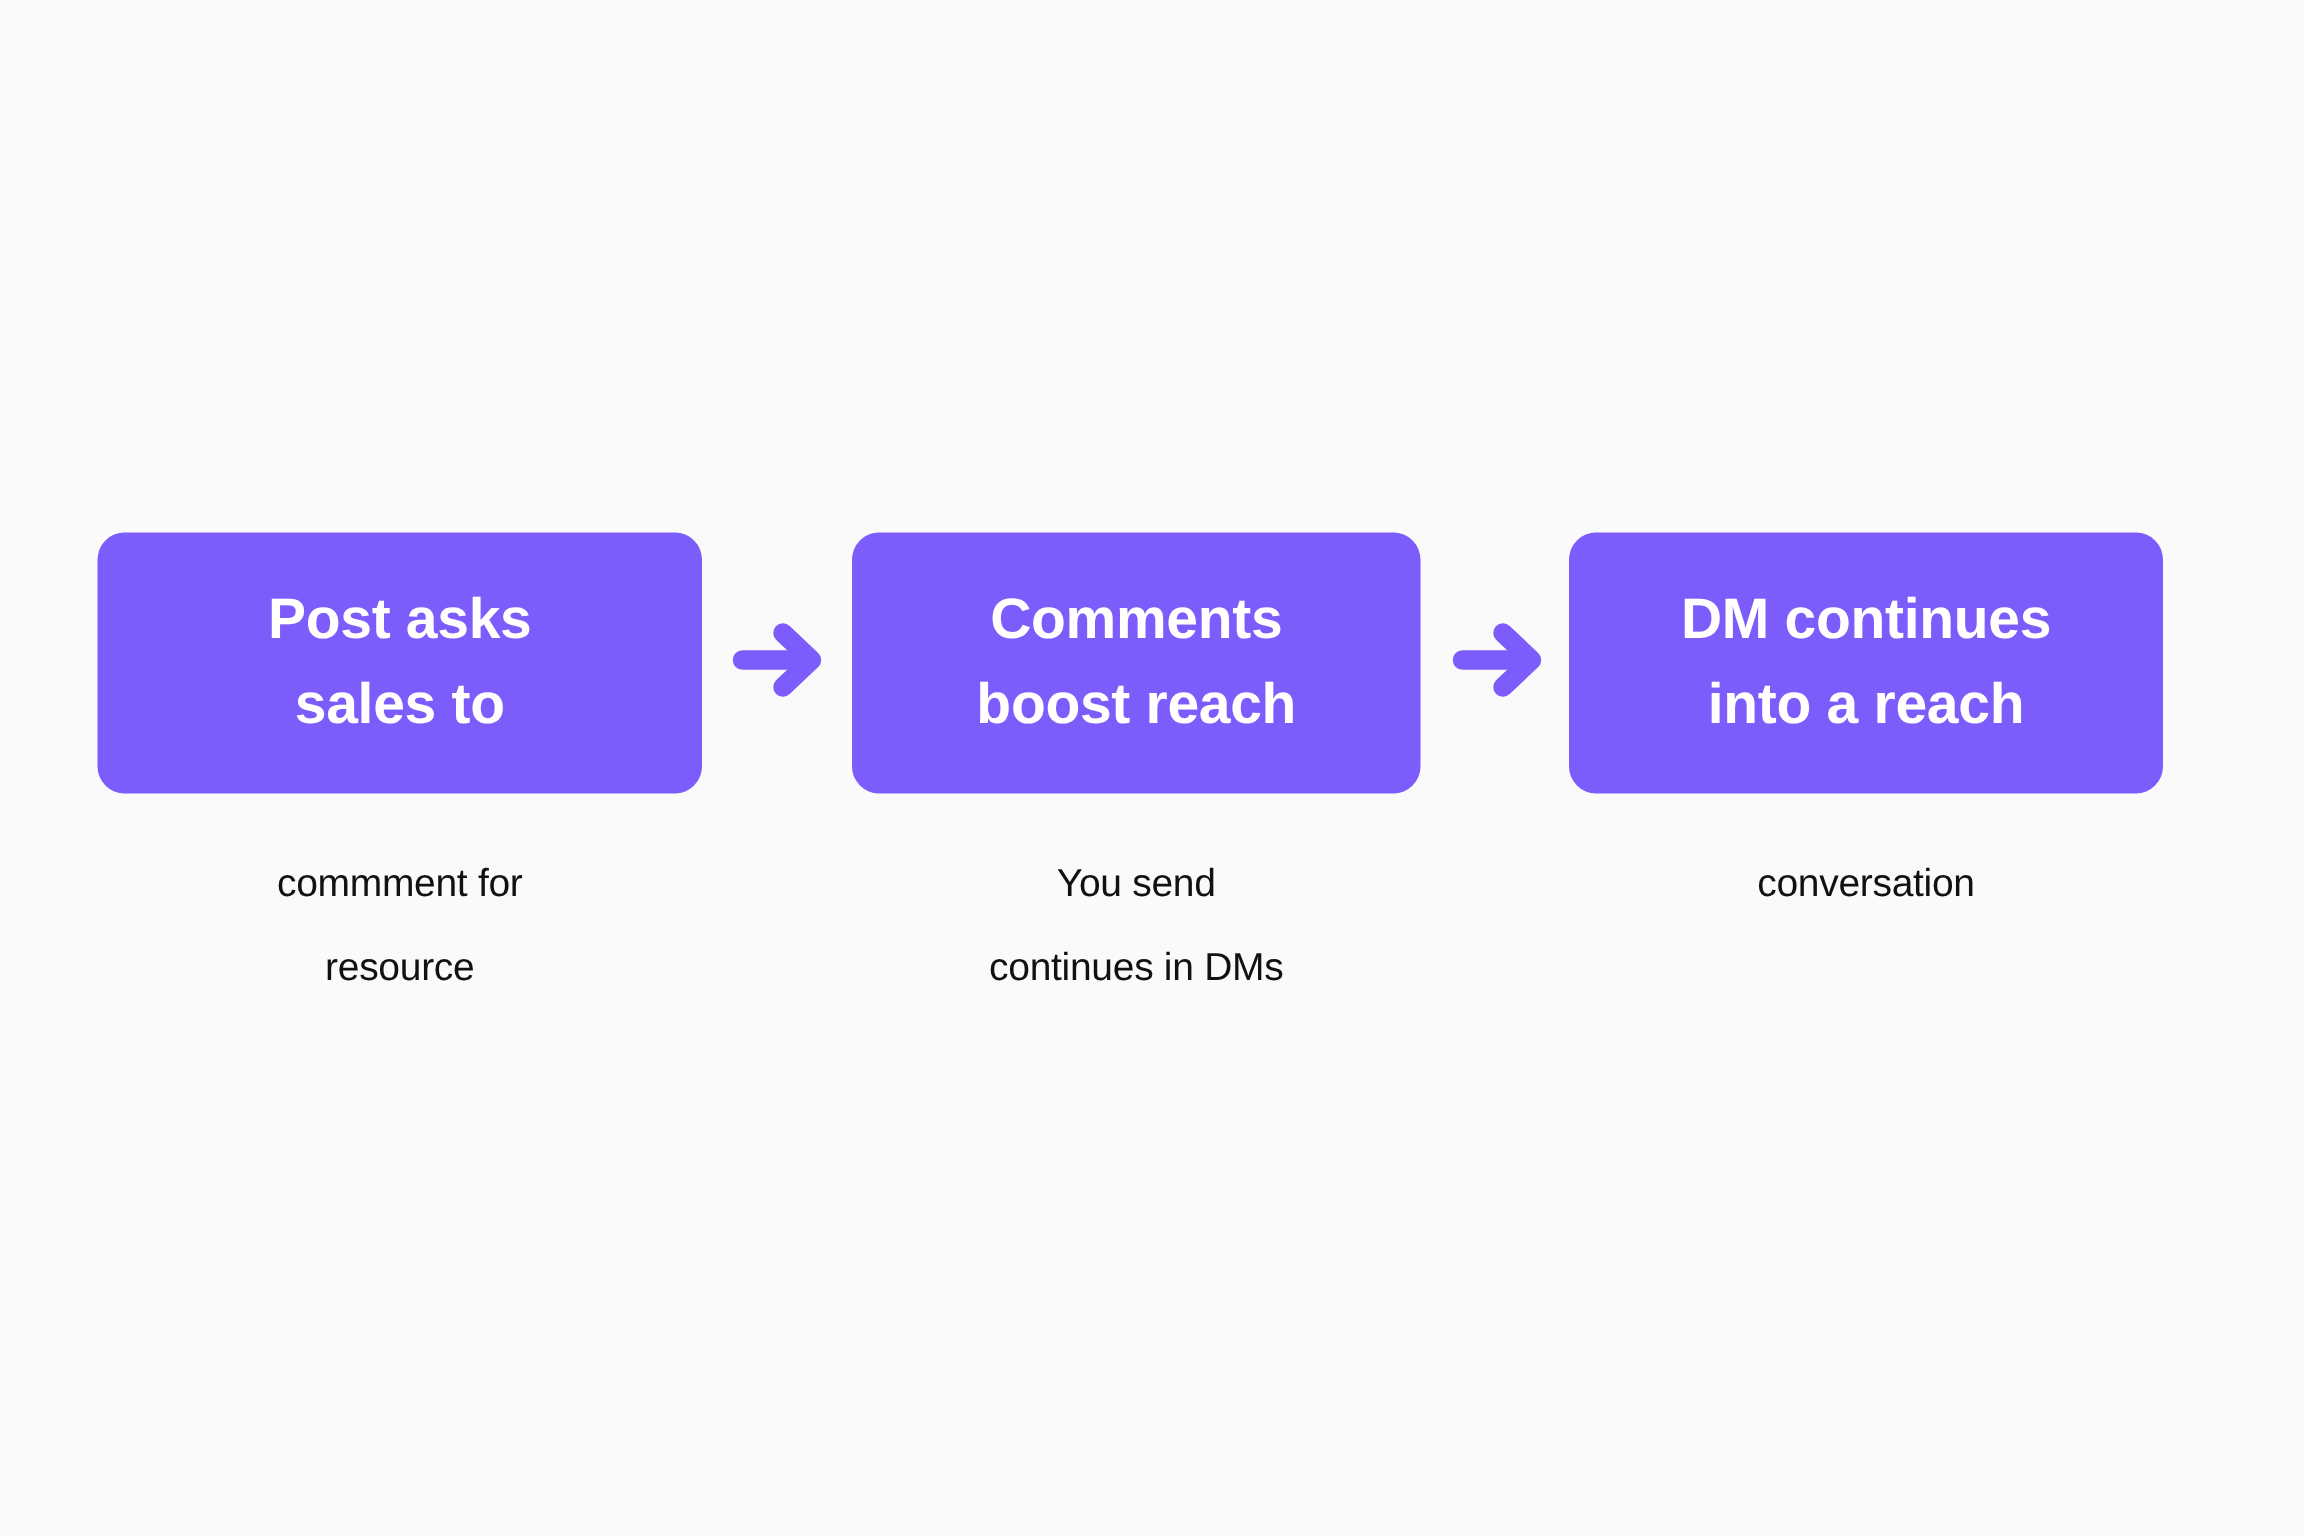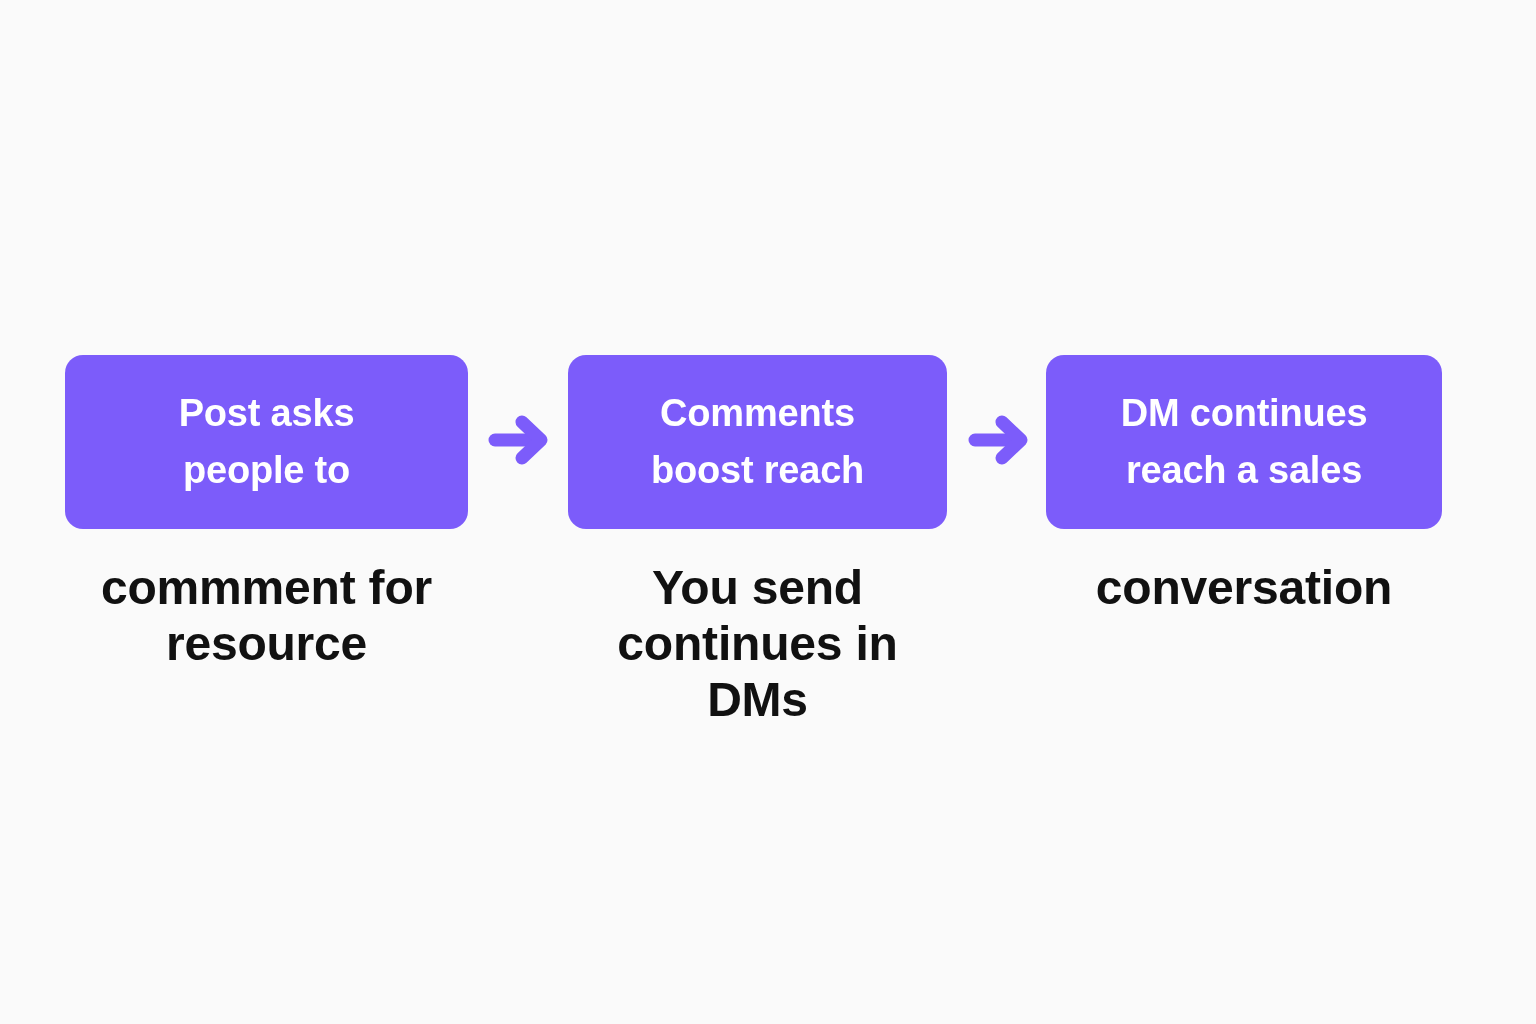--- a/index.html
+++ b/index.html
@@ -67,52 +67,52 @@
   .arrow-1 { left: 488px; }
   .arrow-2 { left: 968px; }
 
   .arrow svg { display: block; width: 62px; height: 60px; }
 
   
   .caption {
     position: absolute;
     top: 560px;
     color: #111111;
-    font-size: 48px;
-    font-weight: bold;
+    font-size: 26px;
+    font-weight: normal;
     line-height: 56px;
     letter-spacing: -0.2px;
     text-align: center;
     white-space: pre-line;
   }
 
   .caption-1 { left: 65px;   width: 403px; }
   .caption-2 { left: 568px;  width: 379px; }
   .caption-3 { left: 1046px; width: 396px; }
 </style>
 </head>
 <body>
 
 <div class="canvas">
 
   <div class="flow-row">
 
     <div class="step step-1">
       <span class="step-label">Post asks
-people to</span>
+sales to</span>
     </div>
 
     <div class="step step-2">
       <span class="step-label">Comments
 boost reach</span>
     </div>
 
     <div class="step step-3">
       <span class="step-label">DM continues
-reach a sales</span>
+into a reach</span>
     </div>
 
   </div>
 
   <div class="arrow arrow-1">
     <svg viewBox="0 0 62 60" xmlns="http://www.w3.org/2000/svg" aria-hidden="true">
       <g fill="none" stroke="#7c5cfa" stroke-width="13" stroke-linecap="round" stroke-linejoin="round">
         <line x1="7" y1="30" x2="45" y2="30"></line>
         <polyline points="34,12 53,30 34,48"></polyline>
       </g>

